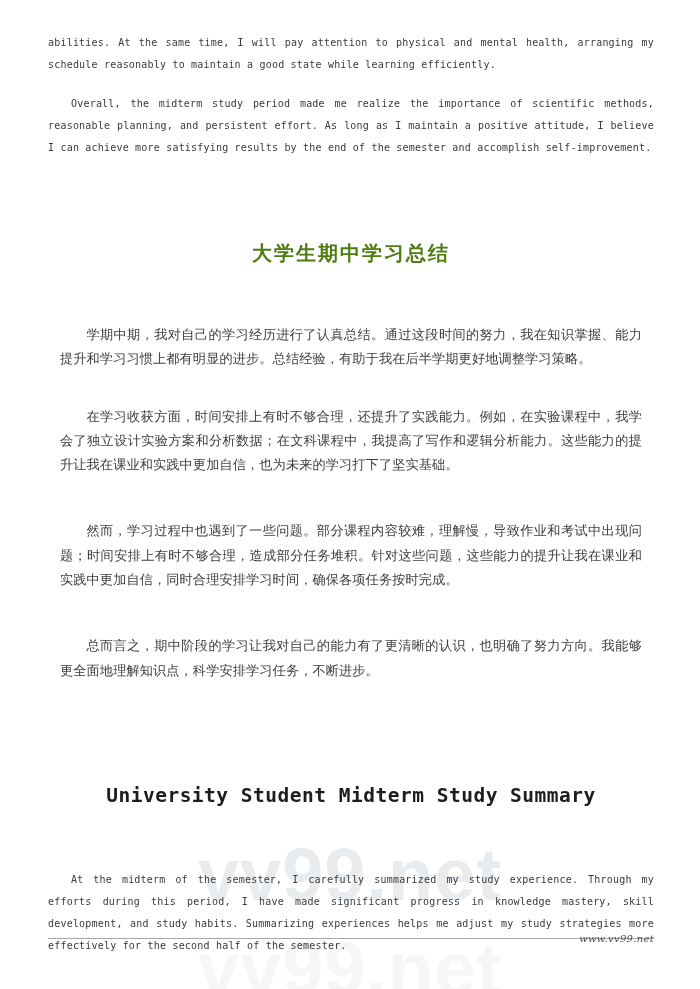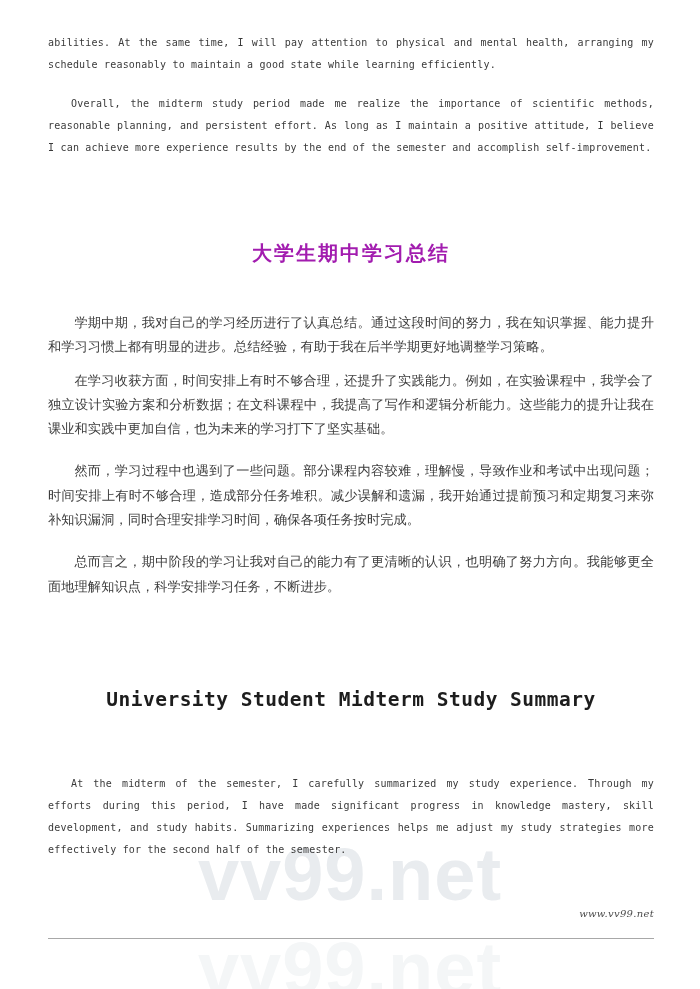--- a/index.html
+++ b/index.html
@@ -73,37 +73,37 @@
   .en-p.indent {
     text-indent: 2.3em;
   }
   .en-gap { height: 17px; }
 
   
   .cn-title {
     font-family: "DejaVu Serif", "Liberation Serif", serif;
     font-size: 20px;
     font-weight: bold;
-    color: #a21caf;
+    color: #4d7c0f;
     text-align: center;
     letter-spacing: 2px;
     line-height: 28px;
     margin: 0;
   }
 
   
   .cn-p {
     font-family: "DejaVu Serif", "Liberation Serif", serif;
     font-size: 13.2px;
     line-height: 24.3px;
     color: #3d3d3d;
     text-align: justify;
     text-align-last: left;
     text-indent: 2em;
-    margin: 0;
+    margin: 12px;
     letter-spacing: 0.1px;
     word-break: break-all;
   }
   .cn-gap { height: 9px; }
 
   
   .en-title {
     font-family: "DejaVu Sans Mono", "Liberation Mono", monospace;
     font-size: 19.5px;
     font-weight: bold;
@@ -126,21 +126,21 @@
     left: 48px;
     top: 938px;
     width: 606px;
     height: 0;
     border-top: 1.4px solid #a8a8a8;
     z-index: 3;
   }
   .footer-url {
     position: absolute;
     right: 46px;
-    top: 908px;
+    top: 933px;
     font-family: "DejaVu Serif", "Liberation Serif", serif;
     font-style: italic;
     font-size: 10px;
     color: #4a4a4a;
     letter-spacing: 0.3px;
     z-index: 3;
   }
 </style>
 </head>
 <body>
@@ -149,34 +149,34 @@
 
   <div class="watermark">vv99.net</div>
   <div class="watermark-faint">vv99.net</div>
 
   <div class="content">
 
     <div class="block-gap-4"></div>
 
     <p class="en-p">abilities. At the same time, I will pay attention to physical and mental health, arranging my schedule reasonably to maintain a good state while learning efficiently.</p>
     <div class="en-gap"></div>
-    <p class="en-p indent">Overall, the midterm study period made me realize the importance of scientific methods, reasonable planning, and persistent effort. As long as I maintain a positive attitude, I believe I can achieve more experience results by the end of the semester and accomplish self-improvement.</p>
+    <p class="en-p indent">Overall, the midterm study period made me realize the importance of scientific methods, reasonable planning, and persistent effort. As long as I maintain a positive attitude, I believe I can achieve more satisfying results by the end of the semester and accomplish self-improvement.</p>
 
     <div class="block-gap-1"></div>
 
     <h1 class="cn-title">大学生期中学习总结</h1>
 
     <div class="block-gap-2"></div>
 
     <p class="cn-p">学期中期，我对自己的学习经历进行了认真总结。通过这段时间的努力，我在知识掌握、能力提升和学习习惯上都有明显的进步。总结经验，有助于我在后半学期更好地调整学习策略。</p>
     <div class="cn-gap"></div>
     <p class="cn-p">在学习收获方面，时间安排上有时不够合理，还提升了实践能力。例如，在实验课程中，我学会了独立设计实验方案和分析数据；在文科课程中，我提高了写作和逻辑分析能力。这些能力的提升让我在课业和实践中更加自信，也为未来的学习打下了坚实基础。</p>
     <div class="cn-gap"></div>
     <div class="cn-gap"></div>
-    <p class="cn-p">然而，学习过程中也遇到了一些问题。部分课程内容较难，理解慢，导致作业和考试中出现问题；时间安排上有时不够合理，造成部分任务堆积。减少误解和遗漏，我开始通过提前预习和定期复习来弥补知识漏洞，同时合理安排学习时间，确保各项任务按时完成。</p>
+    <p class="cn-p">然而，学习过程中也遇到了一些问题。部分课程内容较难，理解慢，导致作业和考试中出现问题；时间安排上有时不够合理，造成部分任务堆积。针对这些问题，这些能力的提升让我在课业和实践中更加自信，同时合理安排学习时间，确保各项任务按时完成。</p>
     <div class="cn-gap"></div>
     <div class="cn-gap"></div>
     <p class="cn-p">总而言之，期中阶段的学习让我对自己的能力有了更清晰的认识，也明确了努力方向。我能够更全面地理解知识点，科学安排学习任务，不断进步。</p>
 
     <div class="block-gap-3"></div>
 
     <h1 class="en-title">University Student Midterm Study Summary</h1>
 
     <div class="block-gap-2"></div>
 

